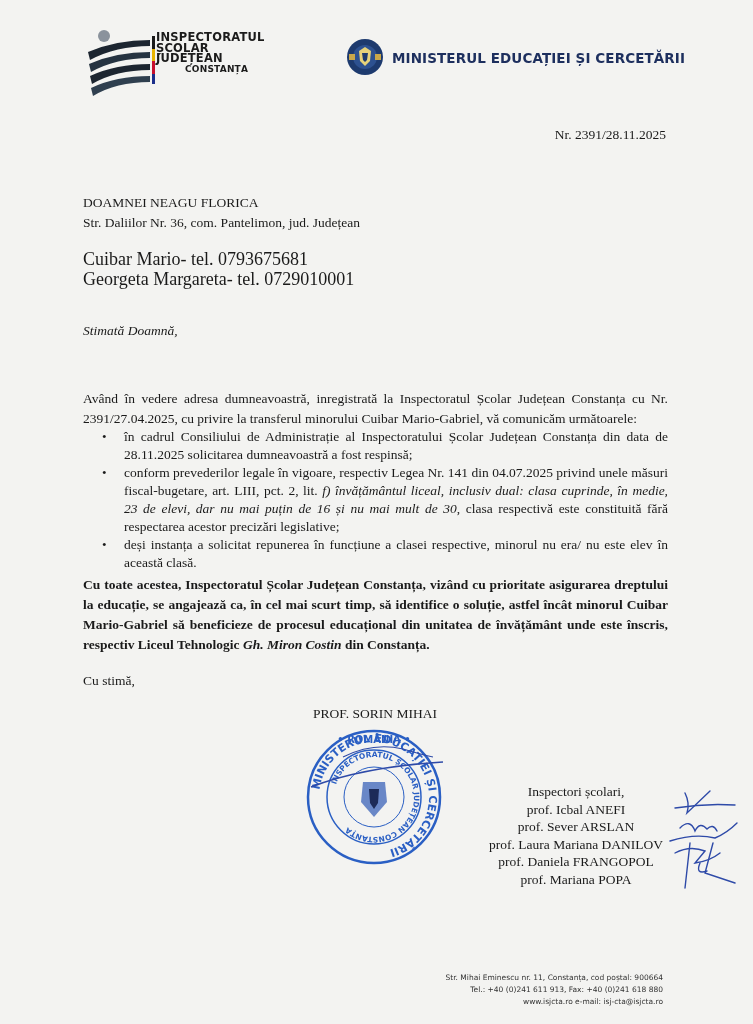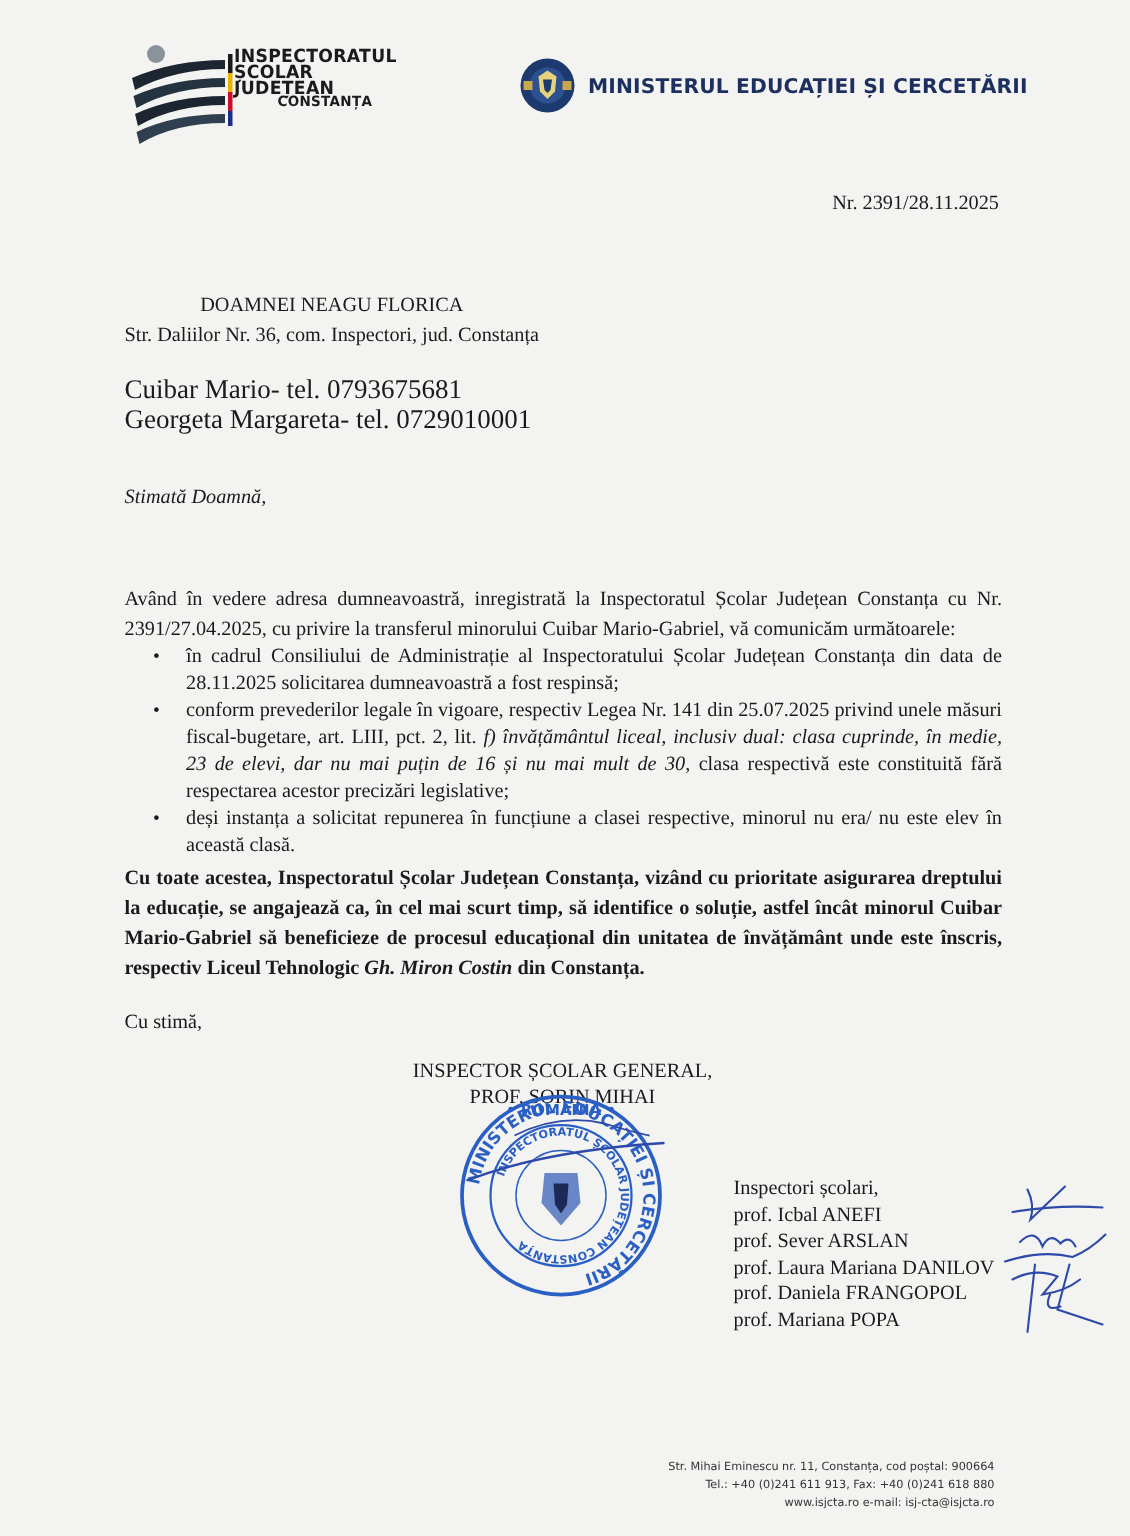--- a/index.html
+++ b/index.html
@@ -17,32 +17,32 @@
   .isj-text { position:absolute; left:70px; top:5px; font-family:"DejaVu Sans", sans-serif; font-size:11.5px; line-height:10px; letter-spacing:0.2px; color:#1b1b1b; font-weight:bold; transform:scaleY(1.05); }
   .isj-text div { white-space:nowrap; }
   .isj-text .small { font-size:9px;padding-left:29px; }
   .isj-bar { position:absolute; left:66px; top:8px; width:3px; height:38px; background:linear-gradient(#1a1a1a 0 33%, #e8b400 33% 66%, #c8102e 66% 100%); }
   .isj-bar2 { position:absolute; left:66px; top:46px; width:3px; height:10px; background:#1b2e8a; }
   .mec-logo { left:346px; top:38px; height:42px; }
   .mec-emblem { position:absolute; left:0; top:0; width:38px; height:38px; }
   .mec-text { position:absolute; left:46px; top:12px; font-family:"DejaVu Sans", sans-serif; font-size:13.5px; font-weight:bold; color:#1d2f5e; white-space:nowrap; letter-spacing:0.1px; }
 
   .doc-number { right:87px; top:127px; font-size:13.5px; }
-  .recipient { left:83px; top:193px; font-size:13.5px; line-height:20px;text-align:center; }
+  .recipient { left:83px; top:193px; font-size:13.5px; line-height:20px; }
   .contacts { left:83px; top:249px; font-size:18px; line-height:20px; }
   .salutation { left:83px; top:323px; font-size:13.5px; font-style:italic; }
   .intro { left:83px; top:389px; width:585px; font-size:13.5px; line-height:20px; text-align:justify; }
   .bullets { left:83px; top:428px; width:585px; font-size:13.5px; line-height:18px; margin:0; padding:0; list-style:none; }
   .bullets li { position:relative; padding-left:41px; text-align:justify; }
   .bullets li .dot { position:absolute; left:19px; top:0; font-size:13px; }
   .conclusion { left:83px; top:575px; width:585px; font-size:13.5px; line-height:20px; font-weight:bold; text-align:justify; }
   .closing { left:83px; top:673px; font-size:13.5px; }
   .sig-title { left:265px; top:705px; width:220px; font-size:13.5px; line-height:17px; text-align:center; }
   .stamp { left:303px; top:727px; width:142px; height:140px; }
-  .inspectors { right:90px; top:783px; font-size:13.5px; line-height:17.5px; text-align:left; }
+  .inspectors { right:90px; top:783px; font-size:13.5px; line-height:17.5px; text-align:center; }
   .sign2 { left:665px; top:783px; width:80px; height:110px; }
   .footer { right:90px; top:972px; font-family:"DejaVu Sans", sans-serif; font-size:7.5px; line-height:12px; text-align:right; color:#333; }
   i { font-style:italic; }
 </style>
 </head>
 <body>
 
 <div class="abs isj-logo">
   <svg class="isj-mark" viewBox="0 0 80 70">
     <circle cx="18" cy="8" r="6" fill="#8a929c"></circle>
@@ -70,55 +70,54 @@
     <rect x="3" y="16" width="6" height="6" fill="#c9a74a"></rect>
     <rect x="29" y="16" width="6" height="6" fill="#c9a74a"></rect>
   </svg>
   <div class="mec-text">MINISTERUL EDUCAȚIEI ȘI CERCETĂRII</div>
 </div>
 
 <div class="abs doc-number">Nr. 2391/28.11.2025</div>
 
 <div class="abs recipient">
   <div>DOAMNEI NEAGU FLORICA</div>
-  <div>Str. Daliilor Nr. 36, com. Inspectori, jud. Constanța</div>
+  <div>Str. Daliilor Nr. 36, com. Pantelimon, jud. Județean</div>
 </div>
 
 <div class="abs contacts">
   <div>Cuibar Mario- tel. 0793675681</div>
   <div>Georgeta Margareta- tel. 0729010001</div>
 </div>
 
 <div class="abs salutation">Stimată Doamnă,</div>
 
 <div class="abs intro">Având în vedere adresa dumneavoastră, inregistrată la Inspectoratul Școlar Județean Constanța cu Nr. 2391/27.04.2025, cu privire la transferul minorului Cuibar Mario-Gabriel, vă comunicăm următoarele:</div>
 
 <ul class="abs bullets">
   <li>
     <span class="dot">•</span>
     <span>în cadrul Consiliului de Administrație al Inspectoratului Școlar Județean Constanța din data de 28.11.2025 solicitarea dumneavoastră a fost respinsă;</span>
   </li>
   <li>
     <span class="dot">•</span>
-    <span>conform prevederilor legale în vigoare, respectiv Legea Nr. 141 din 25.07.2025 privind unele măsuri fiscal-bugetare, art. LIII, pct. 2, lit. </span><i>f) învățământul liceal, inclusiv dual: clasa cuprinde, în medie, 23 de elevi, dar nu mai puțin de 16 și nu mai mult de 30</i><span>, clasa respectivă este constituită fără respectarea acestor precizări legislative;</span>
+    <span>conform prevederilor legale în vigoare, respectiv Legea Nr. 141 din 04.07.2025 privind unele măsuri fiscal-bugetare, art. LIII, pct. 2, lit. </span><i>f) învățământul liceal, inclusiv dual: clasa cuprinde, în medie, 23 de elevi, dar nu mai puțin de 16 și nu mai mult de 30</i><span>, clasa respectivă este constituită fără respectarea acestor precizări legislative;</span>
   </li>
   <li>
     <span class="dot">•</span>
     <span>deși instanța a solicitat repunerea în funcțiune a clasei respective, minorul nu era/ nu este elev în această clasă.</span>
   </li>
 </ul>
 
 <div class="abs conclusion">
   <span>Cu toate acestea, Inspectoratul Școlar Județean Constanța, vizând cu prioritate asigurarea dreptului la educație, se angajează ca, în cel mai scurt timp, să identifice o soluție, astfel încât minorul Cuibar Mario-Gabriel să beneficieze de procesul educațional din unitatea de învățământ unde este înscris, respectiv Liceul Tehnologic </span><i>Gh. Miron Costin</i><span> din Constanța.</span>
 </div>
 
 <div class="abs closing">Cu stimă,</div>
 
 <div class="abs sig-title">
-  <div>INSPECTOR ȘCOLAR GENERAL,</div>
   <div>PROF. SORIN MIHAI</div>
 </div>
 
 <svg class="abs stamp" viewBox="0 0 142 140">
   <defs>
     <path id="outerArc" d="M71 70 m-55 0 a55 55 0 1 1 110 0 a55 55 0 1 1 -110 0"></path>
     <path id="innerArc" d="M71 70 m-40 0 a40 40 0 1 1 80 0 a40 40 0 1 1 -80 0"></path>
   </defs>
   <circle cx="71" cy="70" r="66" fill="none" stroke="#2a5fc4" stroke-width="2.5"></circle>
   <circle cx="71" cy="70" r="47" fill="none" stroke="#2a5fc4" stroke-width="1.5"></circle>

